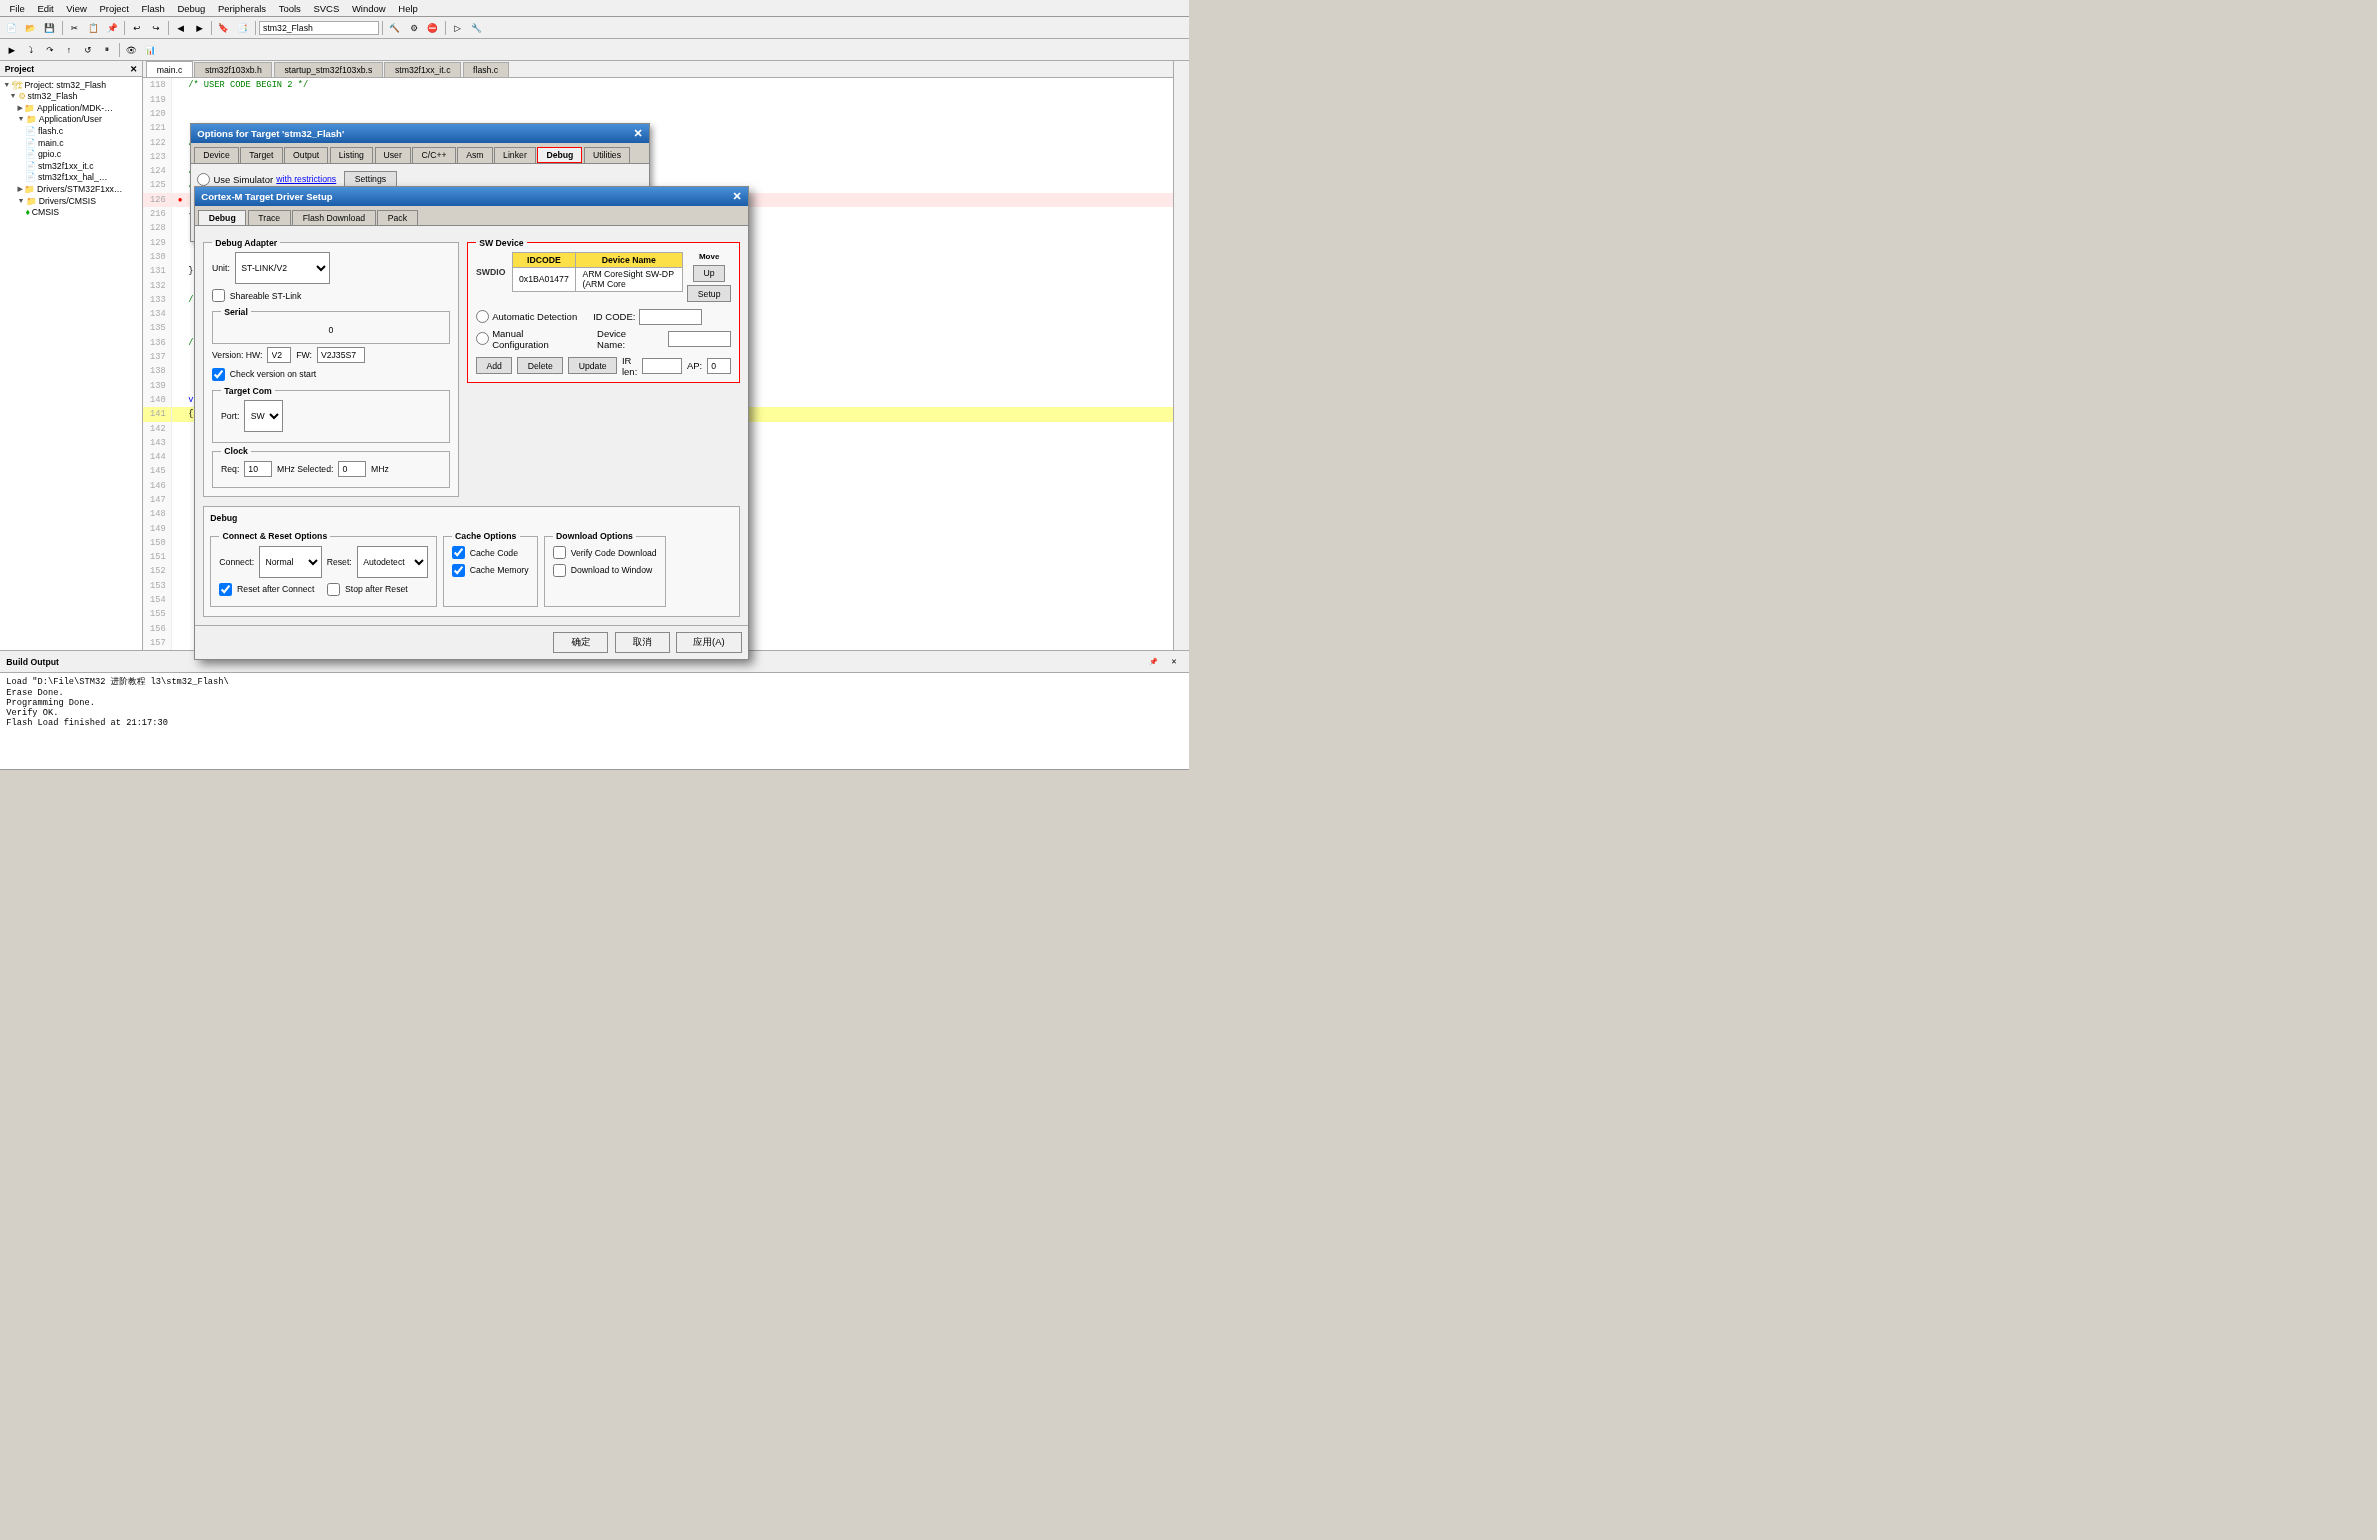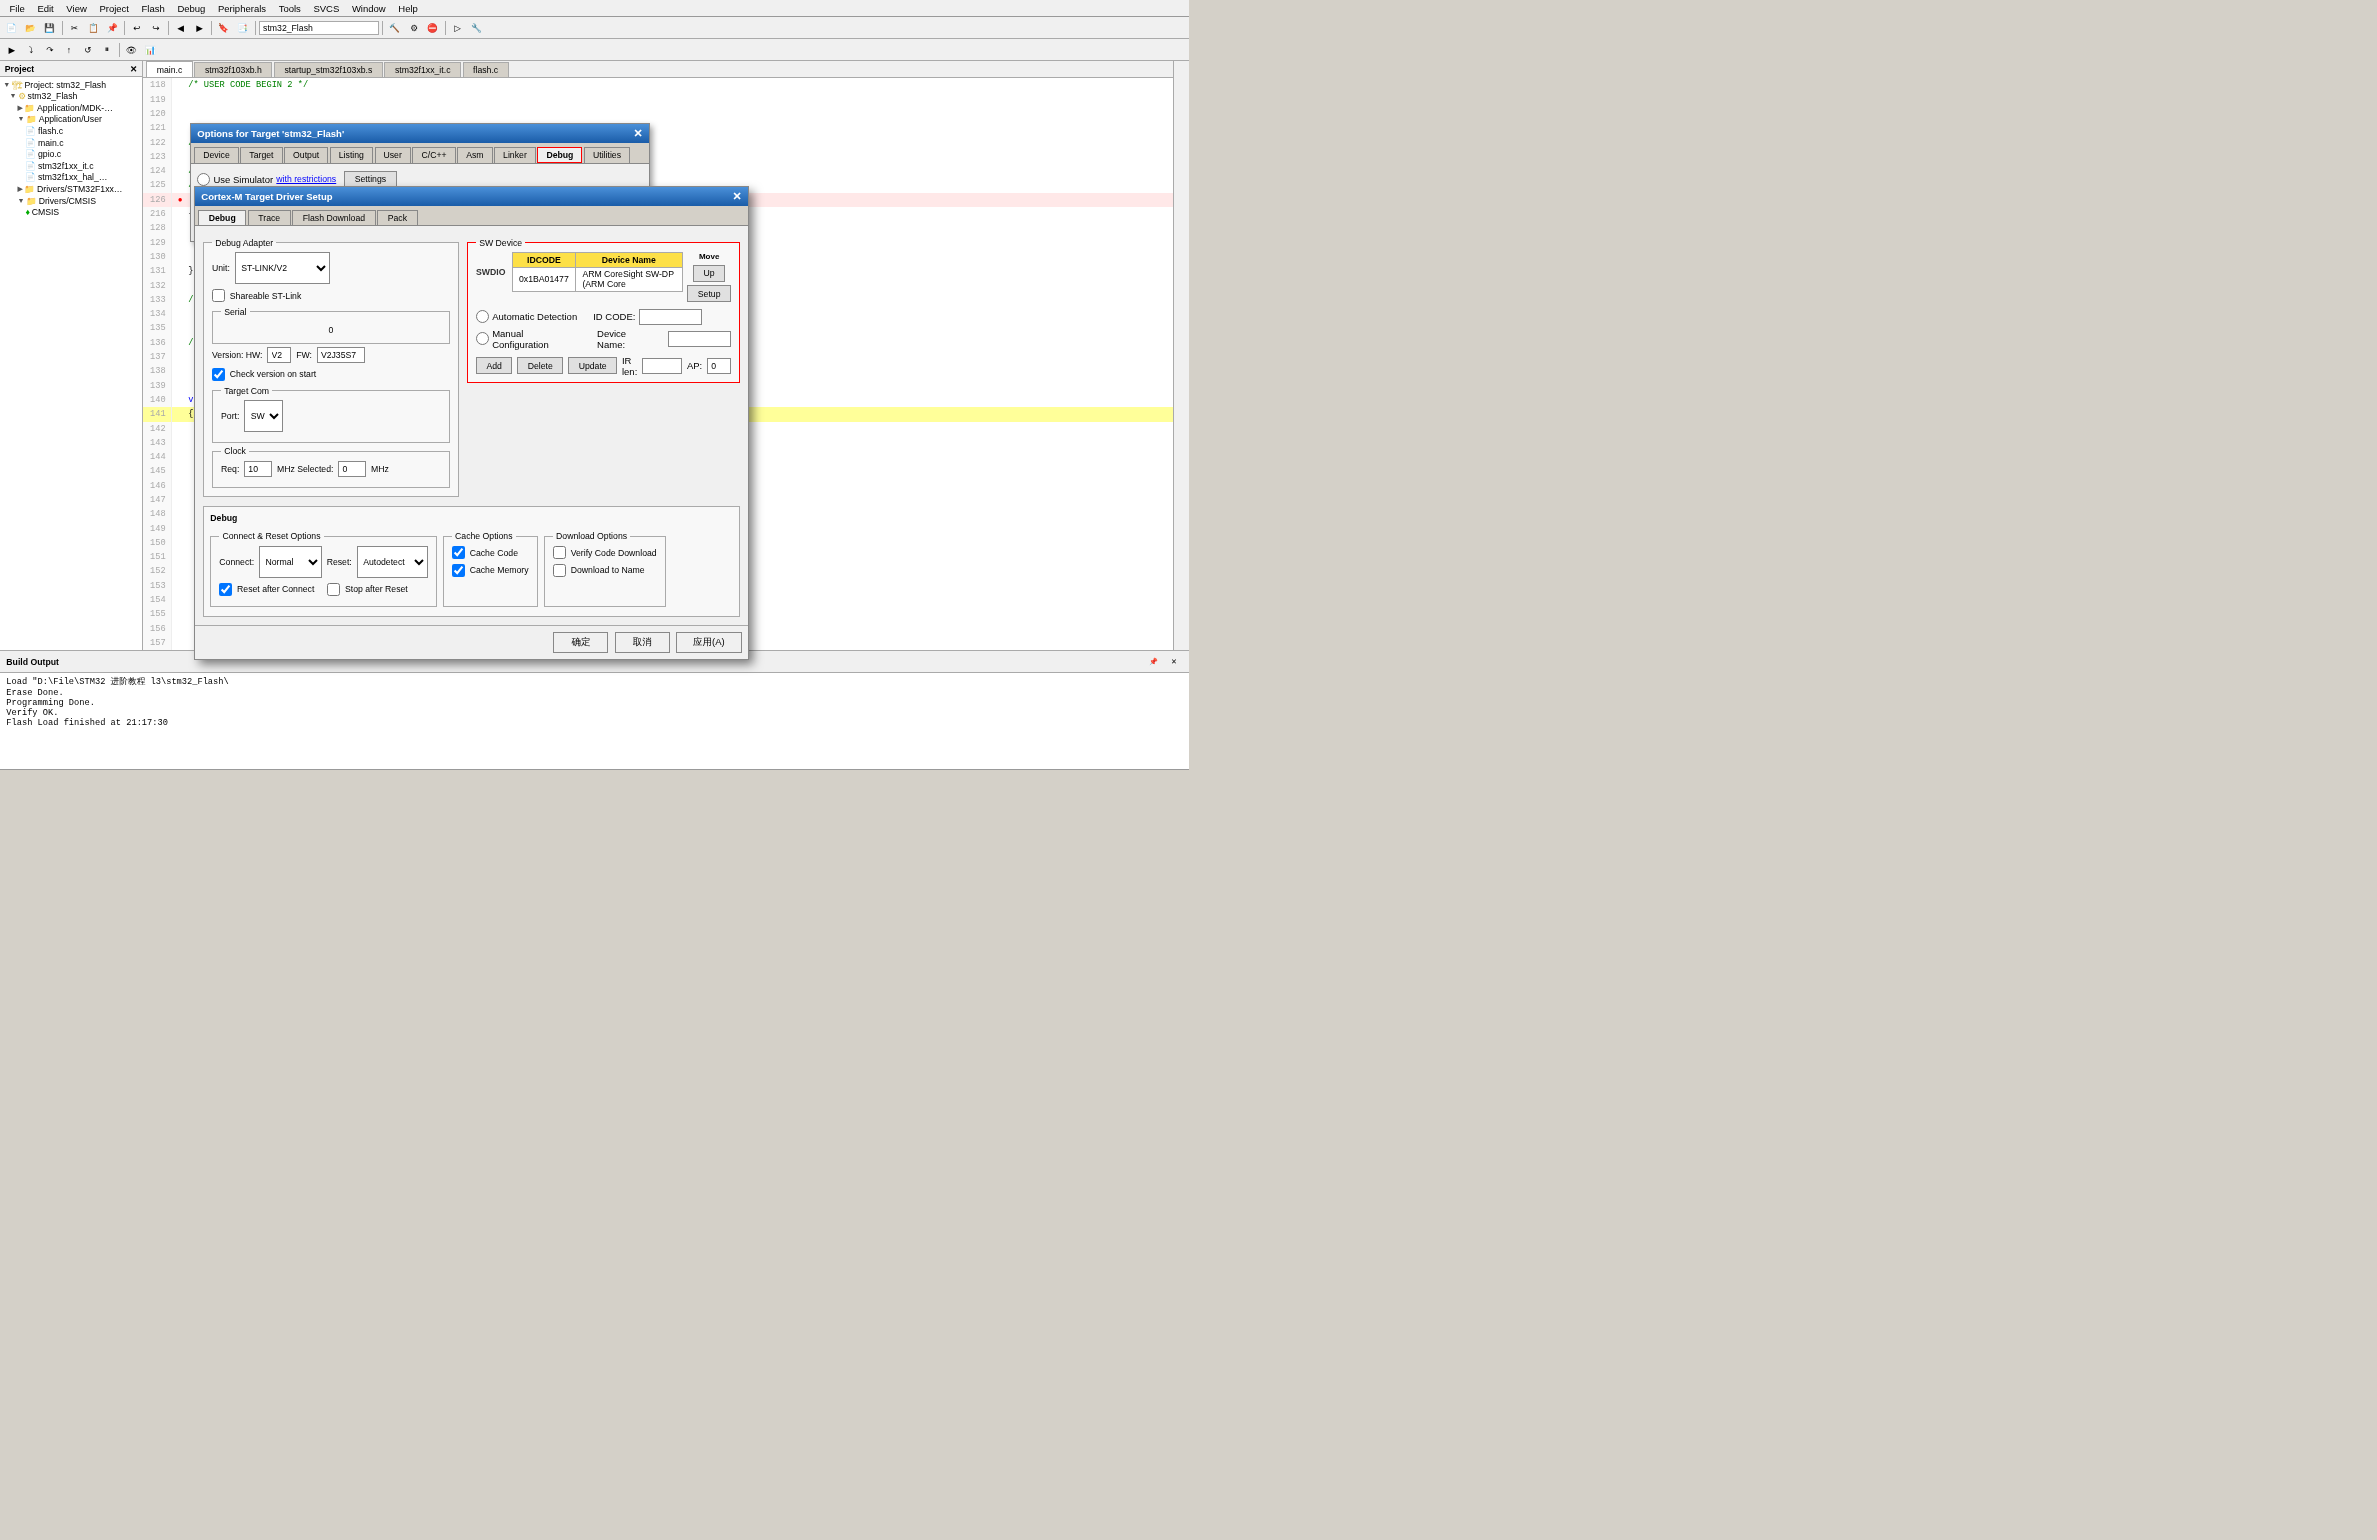--- a/index.html
+++ b/index.html
@@ -91,21 +91,21 @@
     
     .btn { height: 17.4px; padding: 0 9.5px; background: #e0e0e0; border: 0.8px solid #888; font-size: 8.7px; cursor: pointer; white-space: nowrap; }
     .btn-dialog { height: 20.6px; padding: 0 16px; background: #f0f0f0; border: 0.8px solid #888; font-size: 9.5px; cursor: pointer; min-width: 55px; }
 
     .cortex-content { padding: 8px; }
     .cortex-row { display: flex; gap: 8px; }
     .cortex-left { flex: 1; }
     .cortex-right { flex: 1; }
 
     fieldset { border: 0.8px solid #aaa; padding: 4.8px 8px; margin: 3.2px 0; background: #f8f8f8; }
-    legend { font-size: 8.7px; font-weight: normal; padding: 0 3.2px; }
+    legend { font-size: 8.7px; font-weight: bold; padding: 0 3.2px; }
 
     .debug-bottom { margin-top: 6.3px; border: 0.8px solid #aaa; padding: 6.3px; background: #f8f8f8; }
     .debug-bottom-title { font-size: 8.7px; font-weight: bold; margin-bottom: 4.8px; }
     .bottom-row { display: flex; gap: 6.3px; }
 
     .move-btns { display: flex; flex-direction: column; gap: 3.2px; align-items: center; justify-content: center; }
   </style>
 </head>
 <body>
 
@@ -657,21 +657,21 @@
           </fieldset>
 
           <fieldset>
             <legend>Download Options</legend>
             <div class="form-group">
               <input type="checkbox" style="">
               <span class="form-label">Verify Code Download</span>
             </div>
             <div class="form-group">
               <input type="checkbox" style="">
-              <span class="form-label">Download to Name</span>
+              <span class="form-label">Download to Window</span>
             </div>
           </fieldset>
         </div>
       </div>
     </div>
 
     <div style="display:flex;justify-content:flex-end;gap:6.3px;padding:6.3px;border-top:0.8px solid #aaa;background:#f0f0f0;">
       <button class="btn-dialog">确定</button>
       <button class="btn-dialog">取消</button>
       <button class="btn-dialog">应用(A)</button>

